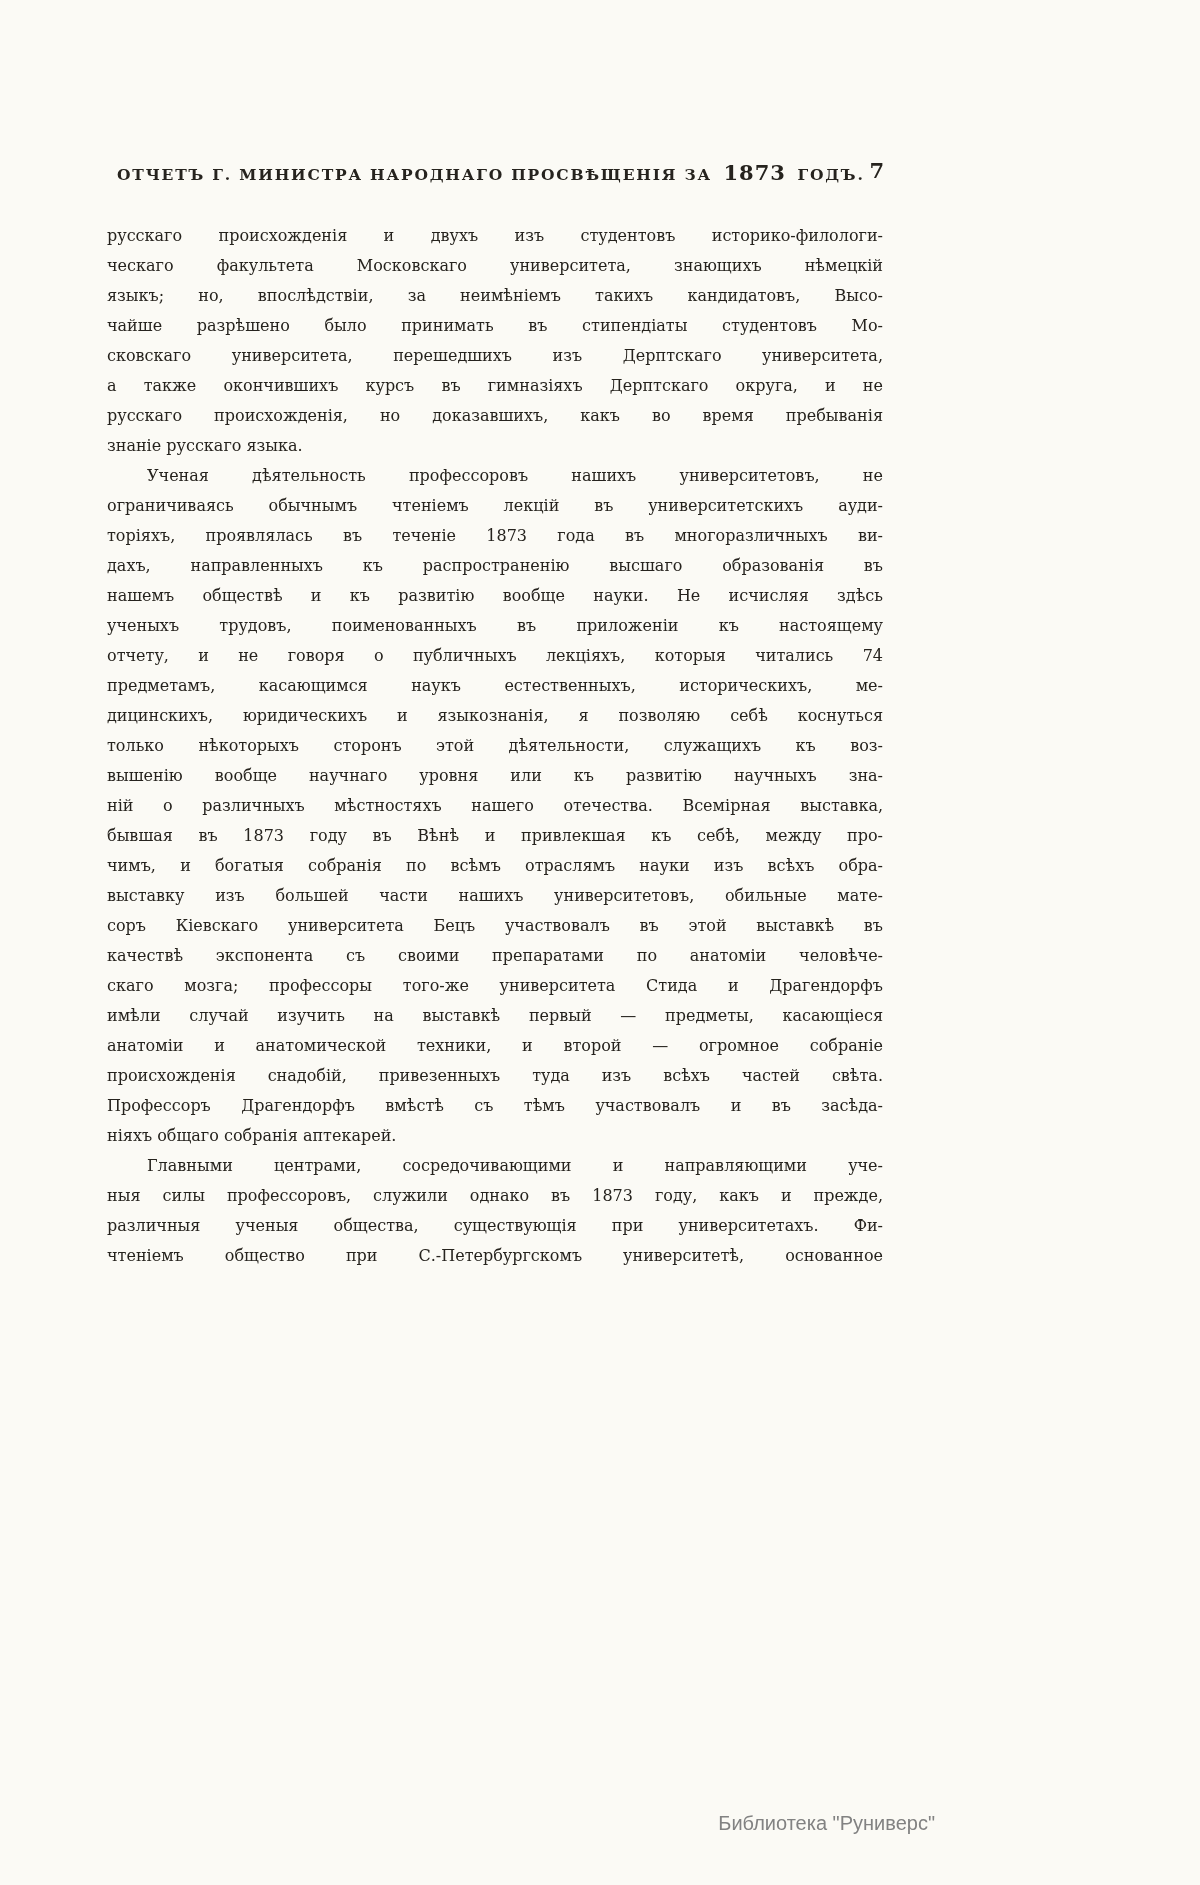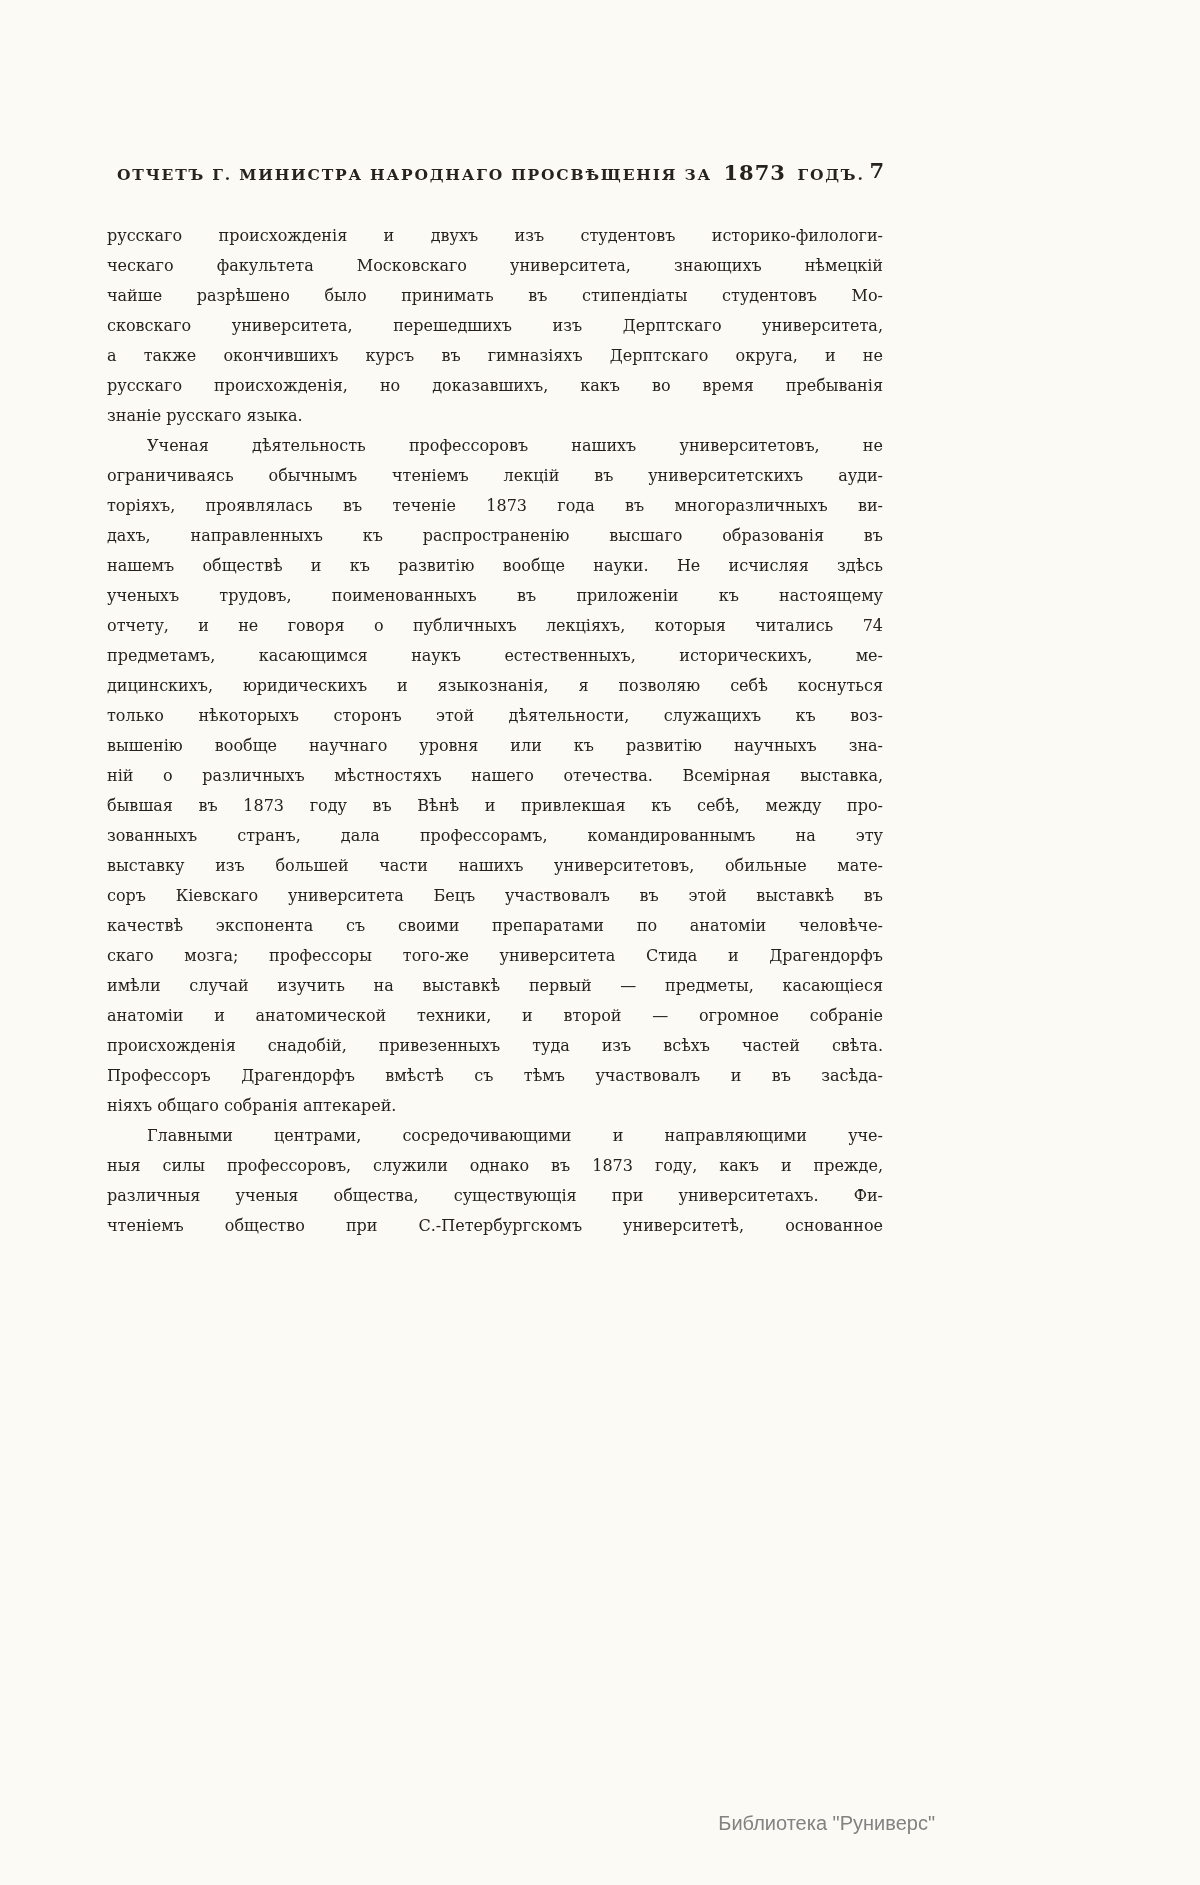--- a/index.html
+++ b/index.html
@@ -88,39 +88,40 @@
       <span>ОТЧЕТЪ Г. МИНИСТРА НАРОДНАГО ПРОСВѢЩЕНІЯ ЗА</span>
       <span class="year">1873</span>
       <span>ГОДЪ.</span>
     </div>
     <div class="page-number">7</div>
   </div>
 
   <div class="body">
       <div class="line">русскаго происхожденія и двухъ изъ студентовъ историко-филологи-</div>
       <div class="line">ческаго факультета Московскаго университета, знающихъ нѣмецкій</div>
+      <div class="line">языкъ; но, впослѣдствіи, за неимѣніемъ такихъ кандидатовъ, Высо-</div>
       <div class="line">чайше разрѣшено было принимать въ стипендіаты студентовъ Мо-</div>
       <div class="line">сковскаго университета, перешедшихъ изъ Дерптскаго университета,</div>
       <div class="line">а также окончившихъ курсъ въ гимназіяхъ Дерптскаго округа, и не</div>
       <div class="line">русскаго происхожденія, но доказавшихъ, какъ во время пребыванія</div>
       <div class="line last">знаніе русскаго языка.</div>
       <div class="line indent">Ученая дѣятельность профессоровъ нашихъ университетовъ, не</div>
       <div class="line">ограничиваясь обычнымъ чтеніемъ лекцій въ университетскихъ ауди-</div>
       <div class="line">торіяхъ, проявлялась въ теченіе 1873 года въ многоразличныхъ ви-</div>
       <div class="line">дахъ, направленныхъ къ распространенію высшаго образованія въ</div>
       <div class="line">нашемъ обществѣ и къ развитію вообще науки. Не исчисляя здѣсь</div>
       <div class="line">ученыхъ трудовъ, поименованныхъ въ приложеніи къ настоящему</div>
       <div class="line">отчету, и не говоря о публичныхъ лекціяхъ, которыя читались 74</div>
       <div class="line">предметамъ, касающимся наукъ естественныхъ, историческихъ, ме-</div>
       <div class="line">дицинскихъ, юридическихъ и языкознанія, я позволяю себѣ коснуться</div>
       <div class="line">только нѣкоторыхъ сторонъ этой дѣятельности, служащихъ къ воз-</div>
       <div class="line">вышенію вообще научнаго уровня или къ развитію научныхъ зна-</div>
       <div class="line">ній о различныхъ мѣстностяхъ нашего отечества. Всемірная выставка,</div>
       <div class="line">бывшая въ 1873 году въ Вѣнѣ и привлекшая къ себѣ, между про-</div>
-      <div class="line">зованныхъ странъ, дала профессорамъ, командированнымъ на эту</div>
+      <div class="line">чимъ, и богатыя собранія по всѣмъ отраслямъ науки изъ всѣхъ обра-</div>
       <div class="line">выставку изъ большей части нашихъ университетовъ, обильные мате-</div>
       <div class="line">соръ Кіевскаго университета Бецъ участвовалъ въ этой выставкѣ въ</div>
       <div class="line">качествѣ экспонента съ своими препаратами по анатоміи человѣче-</div>
       <div class="line">скаго мозга; профессоры того-же университета Стида и Драгендорфъ</div>
       <div class="line">имѣли случай изучить на выставкѣ первый — предметы, касающіеся</div>
       <div class="line">анатоміи и анатомической техники, и второй — огромное собраніе</div>
       <div class="line">происхожденія снадобій, привезенныхъ туда изъ всѣхъ частей свѣта.</div>
       <div class="line">Профессоръ Драгендорфъ вмѣстѣ съ тѣмъ участвовалъ и въ засѣда-</div>
       <div class="line last">ніяхъ общаго собранія аптекарей.</div>
       <div class="line indent">Главными центрами, сосредочивающими и направляющими уче-</div>

